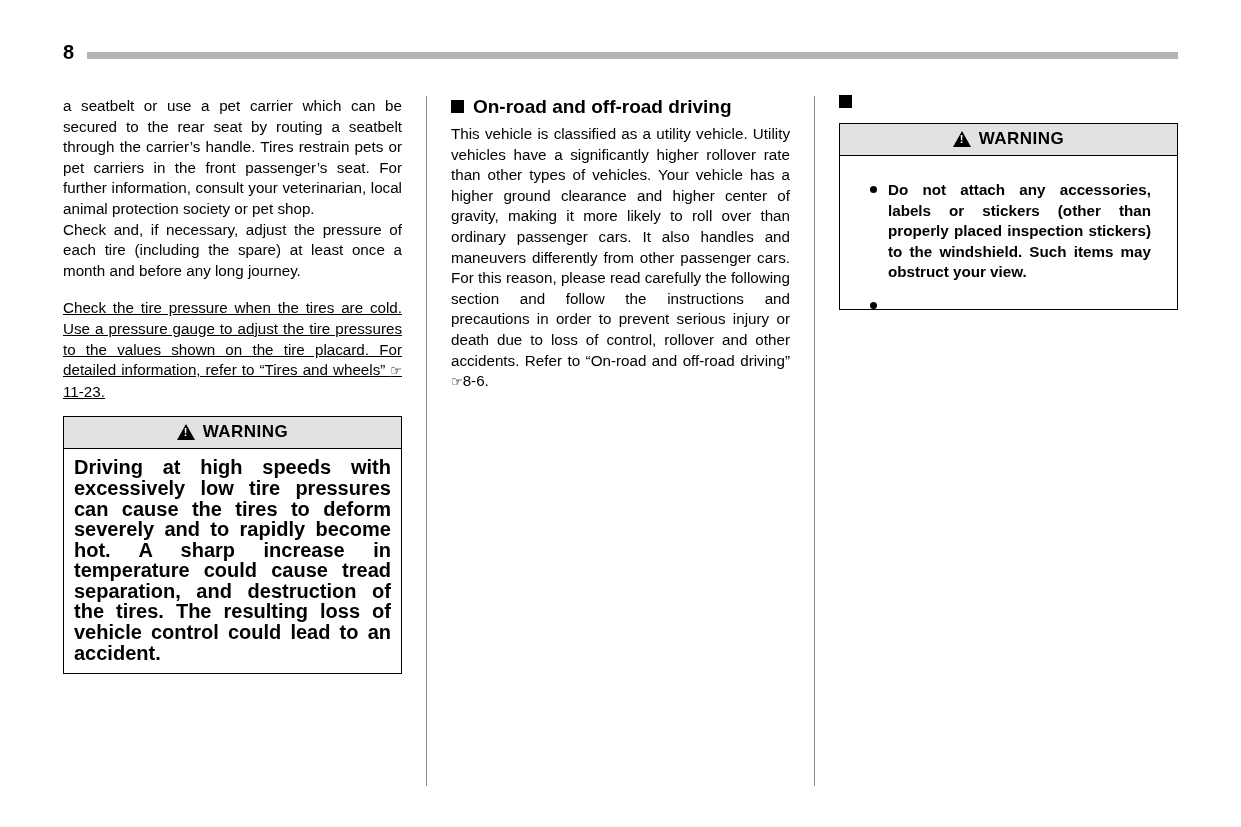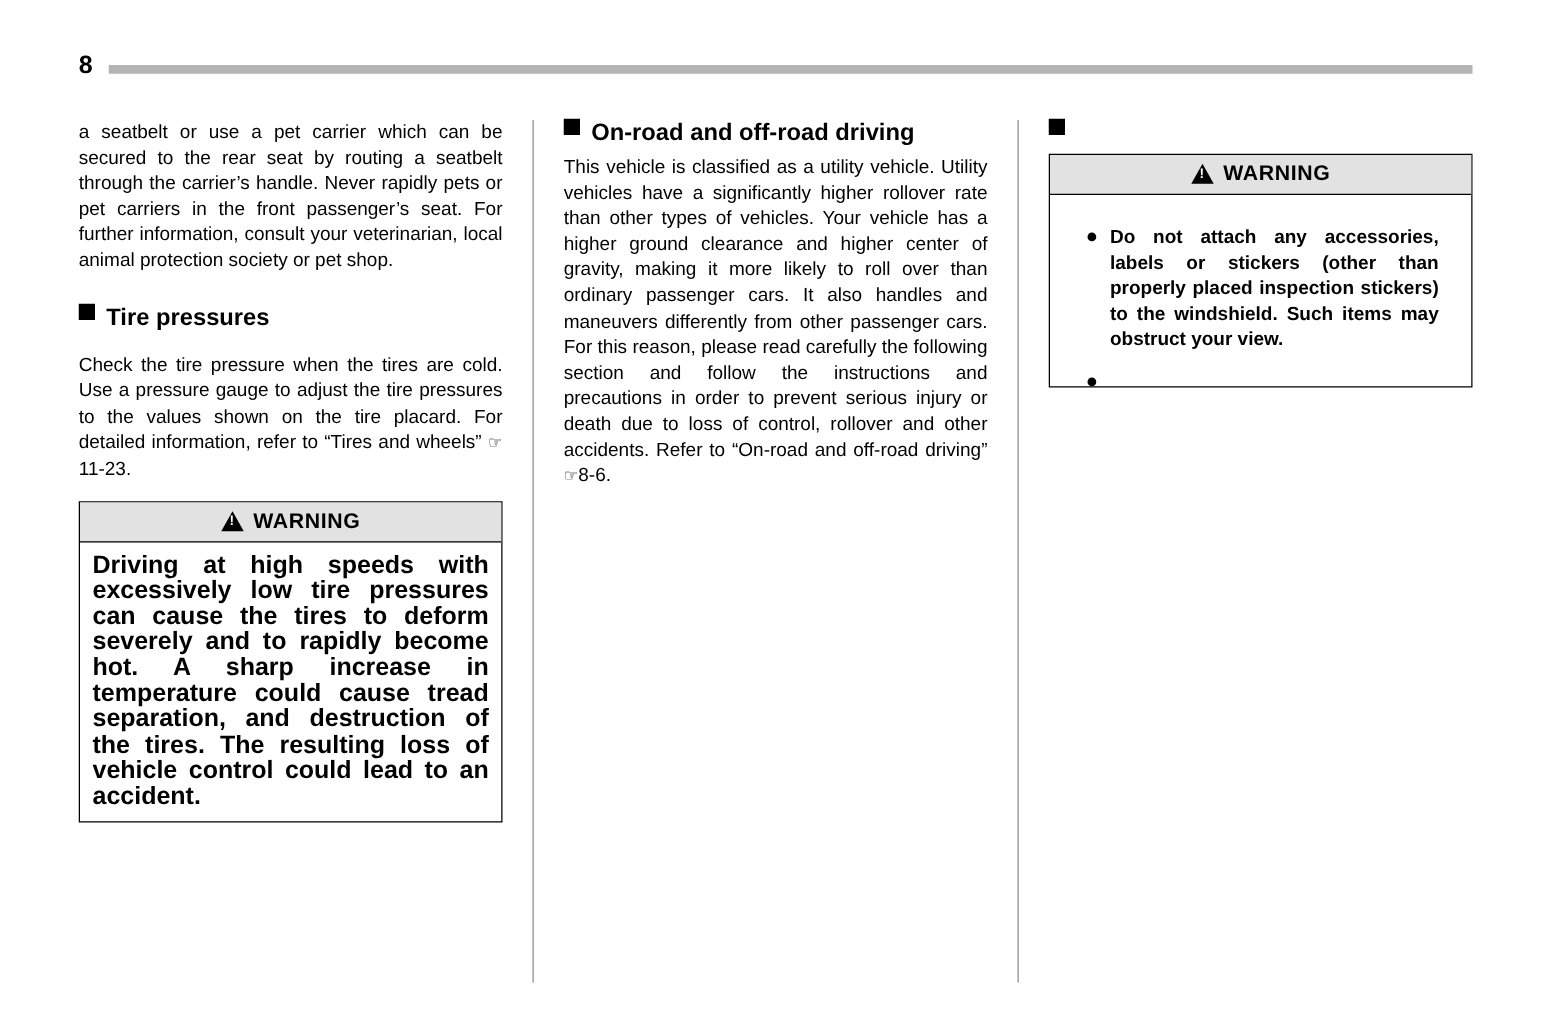--- a/index.html
+++ b/index.html
@@ -72,29 +72,30 @@
 
   p {
     margin: 0 0 0 0;
     font-size: 15.2px;
     line-height: 20.6px;
     text-align: justify;
     text-justify: inter-word;
   }
   p.spaced {
     margin-top: 17px;
+    text-decoration: underline;
   }
   p.last-line-left {
     text-align-last: left;
   }
 
   
   .section-heading {
     display: flex;
-    align-items: flex-start;
+    align-items: center;
     margin-top: 24px;
     margin-bottom: 6px;
   }
   .section-heading.first {
     margin-top: 0;
   }
   .sq {
     display: inline-block;
     width: 13px;
     height: 13px;
@@ -198,27 +199,24 @@
 
   <div class="page-header">
     <div class="page-number">8</div>
     <div class="header-rule"></div>
   </div>
 
   <div class="columns">
 
     <div class="col">
 
-      <p>a seatbelt or use a pet carrier which can be secured to the rear seat by routing a seatbelt through the carrier’s handle. Never rapidly pets or pet carriers in the front passenger’s seat. For further information, consult your veterinarian, local animal protection society or pet shop.</p>
-
-      <div class="section-heading">
-        <span class="sq"></span>
-        <span class="section-title">Tire pressures</span>
-      </div>
-
+      <p>a seatbelt or use a pet carrier which can be secured to the rear seat by routing a seatbelt through the carrier’s handle. Tires restrain pets or pet carriers in the front passenger’s seat. For further information, consult your veterinarian, local animal protection society or pet shop.</p>
+
+
+      <p>Check and, if necessary, adjust the pressure of each tire (including the spare) at least once a month and before any long journey.</p>
 
       <p class="spaced last-line-left"><span>Check the tire pressure when the tires are cold. Use a pressure gauge to adjust the tire pressures to the values shown on the tire placard. For detailed information, refer to “Tires and wheels” </span><span class="ref-arrow">☞</span><span>11-23.</span></p>
 
       <div class="warning-box">
         <div class="warning-head">
           <span class="tri"></span>
           <span class="wtitle">WARNING</span>
         </div>
         <div class="warning-body">
           <p>Driving at high speeds with excessively low tire pressures can cause the tires to deform severely and to rapidly become hot. A sharp increase in temperature could cause tread separation, and destruction of the tires. The resulting loss of vehicle control could lead to an accident.</p>

